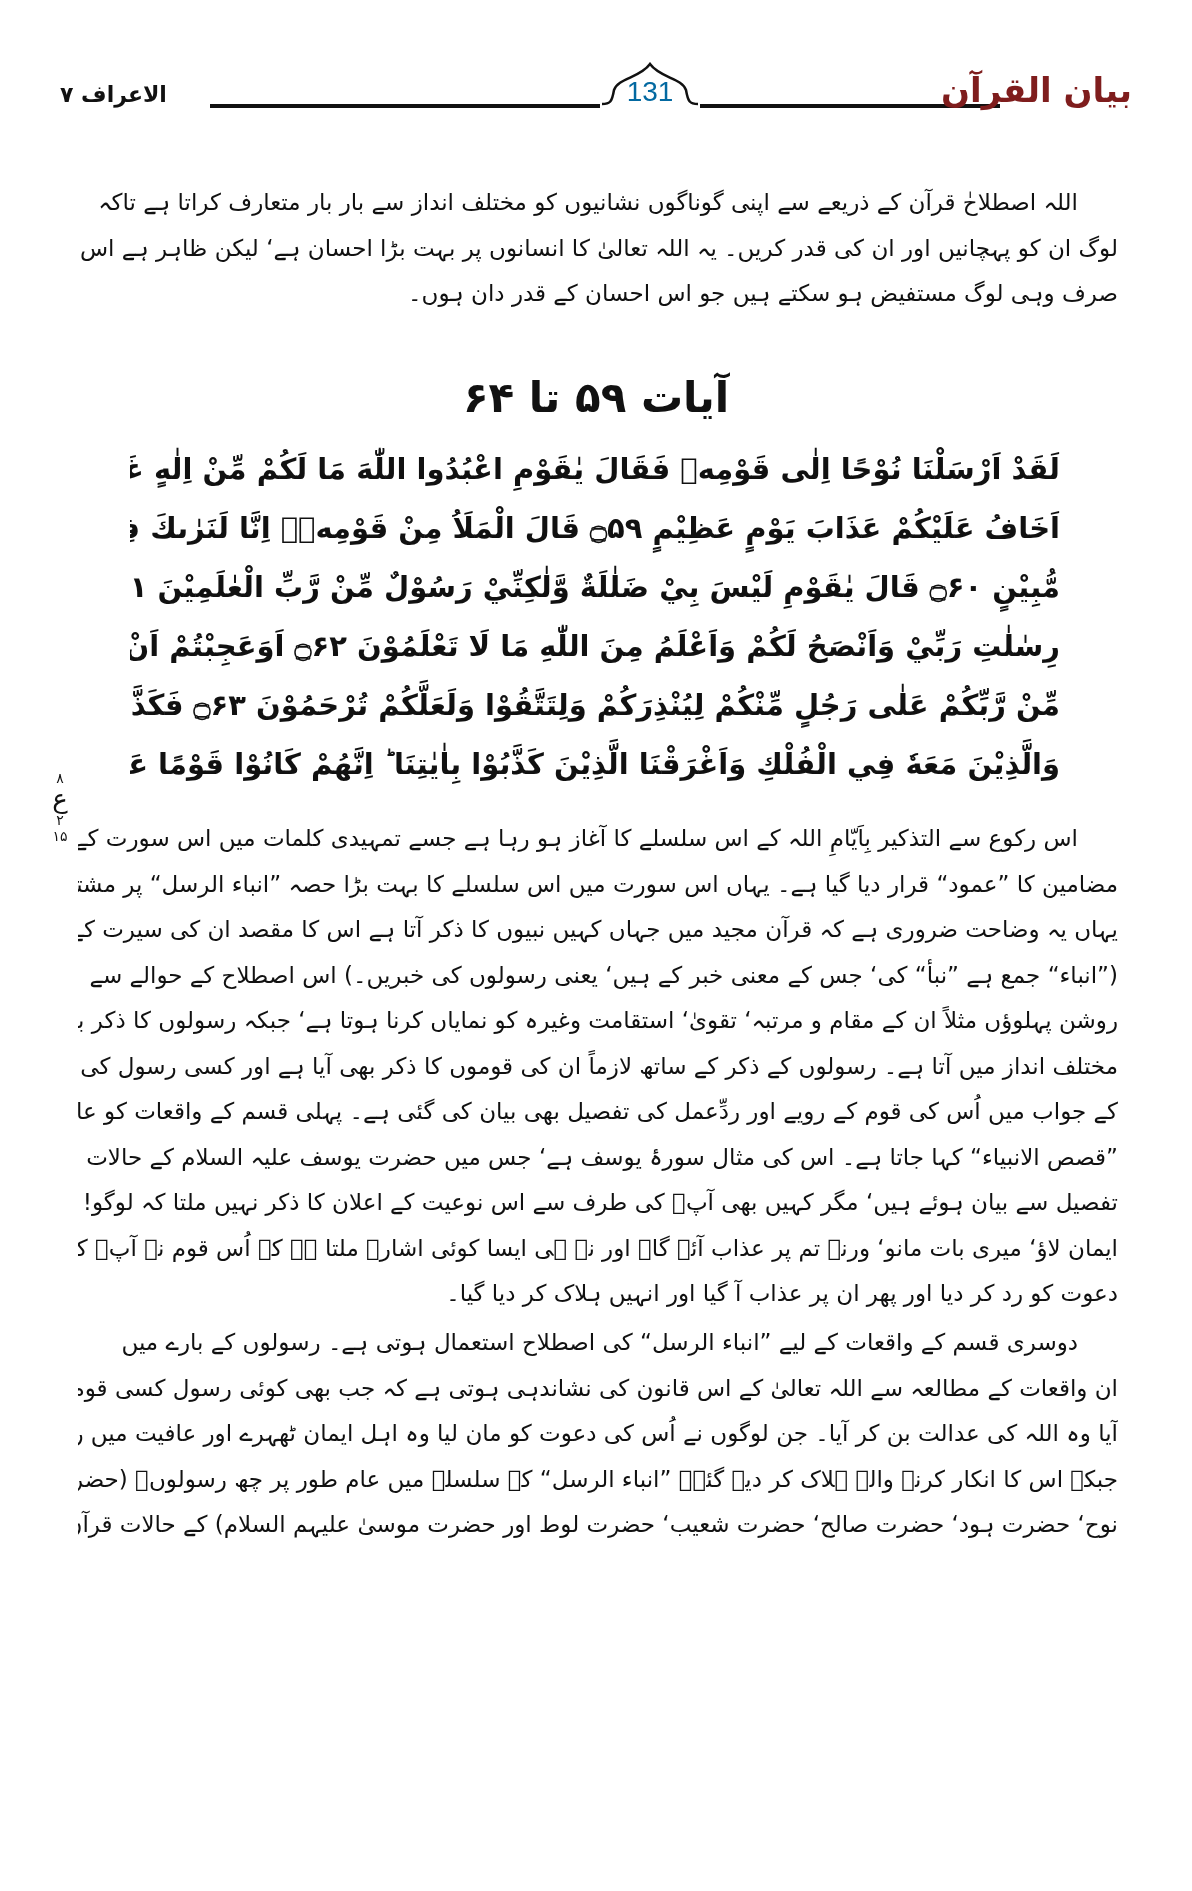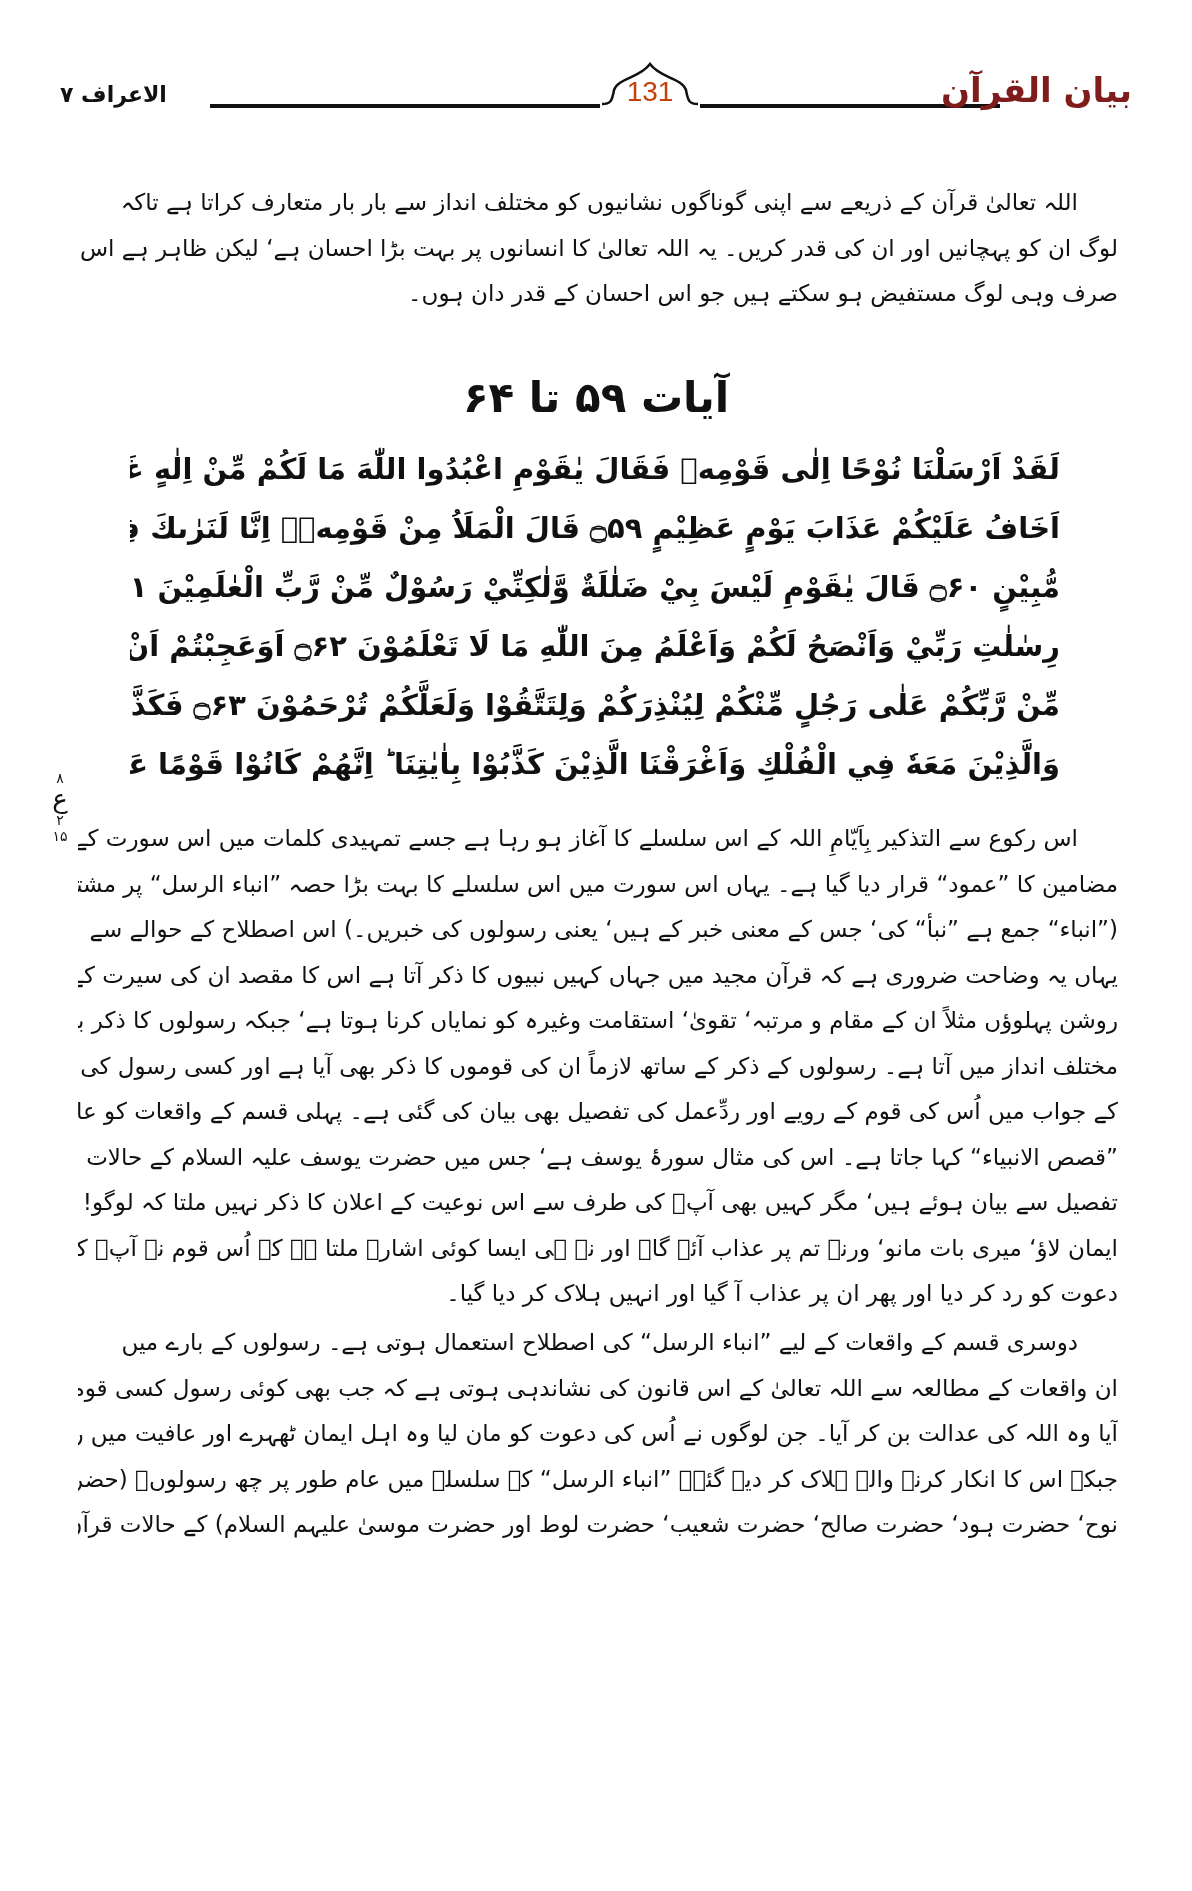--- a/index.html
+++ b/index.html
@@ -25,21 +25,21 @@
     position: absolute; left: 0; top: 14px;
     font-family: "DejaVu Sans", sans-serif; font-weight: bold; font-size: 22px;
     direction: rtl; color: #111;
   }
   .page-badge {
     position: absolute; left: 540px; top: -6px; width: 100px; height: 46px;
   }
   .page-badge svg { position: absolute; left: 0; top: 0; }
   .page-number {
     position: absolute; left: 0; top: 14px; width: 100px; text-align: center;
-    font-family: "Liberation Sans", sans-serif; font-size: 28px; color: #c2410c;
+    font-family: "Liberation Sans", sans-serif; font-size: 28px; color: #0369a1;
   }
 
   
   .para {
     position: absolute; left: 78px; width: 1040px;
     direction: rtl; text-align: justify; text-align-last: right;
     font-family: "DejaVu Sans", sans-serif; font-size: 23px; line-height: 45.5px;
     color: #111;
   }
   .para .line { display: block; white-space: nowrap; overflow: hidden; height: 45.5px; }
@@ -79,21 +79,21 @@
         <path d="M2 42 C 10 42, 12 40, 14 28 C 18 16, 40 16, 50 2 C 60 16, 82 16, 86 28 C 88 40, 90 42, 98 42" fill="none" stroke="#111" stroke-width="2.5"></path>
       </svg>
       <div class="page-number">131</div>
     </div>
     <div class="hdr-rule right"></div>
     <span class="book-title">بیان القرآن</span>
   </div>
 
 
   <div class="para" style="top:180px;">
-    <span class="line indent">اللہ تعالیٰ قرآن کے ذریعے سے اپنی گوناگوں نشانیوں کو مختلف انداز سے بار بار متعارف کراتا ہے تاکہ</span>
+    <span class="line indent">اللہ اصطلاحٰ قرآن کے ذریعے سے اپنی گوناگوں نشانیوں کو مختلف انداز سے بار بار متعارف کراتا ہے تاکہ</span>
     <span class="line">لوگ ان کو پہچانیں اور ان کی قدر کریں۔ یہ اللہ تعالیٰ کا انسانوں پر بہت بڑا احسان ہے‘ لیکن ظاہر ہے اس سے</span>
     <span class="line">صرف وہی لوگ مستفیض ہو سکتے ہیں جو اس احسان کے قدر دان ہوں۔</span>
   </div>
 
   <div class="ayat-heading">آیات ۵۹ تا ۶۴</div>
 
   <div class="quran">
     <span class="line">لَقَدْ اَرْسَلْنَا نُوْحًا اِلٰى قَوْمِهٖ فَقَالَ يٰقَوْمِ اعْبُدُوا اللّٰهَ مَا لَكُمْ مِّنْ اِلٰهٍ غَيْرُهٗ ؕ اِنِّيْۤ</span>
     <span class="line">اَخَافُ عَلَيْكُمْ عَذَابَ يَوْمٍ عَظِيْمٍ ۝۵۹ قَالَ الْمَلَاُ مِنْ قَوْمِهٖۤ اِنَّا لَنَرٰىكَ فِيْ ضَلٰلٍ</span>
     <span class="line">مُّبِيْنٍ ۝۶۰ قَالَ يٰقَوْمِ لَيْسَ بِيْ ضَلٰلَةٌ وَّلٰكِنِّيْ رَسُوْلٌ مِّنْ رَّبِّ الْعٰلَمِيْنَ ۝۶۱ اُبَلِّغُكُمْ</span>
@@ -105,22 +105,22 @@
   <div class="ruku-marker">
     <span>۸</span>
     <span class="big">ع</span>
     <span>۲</span><br>
     <span>۱۵</span>
   </div>
 
   <div class="para" style="top:816px;">
     <span class="line indent">اس رکوع سے التذکیر بِاَیّامِ اللہ کے اس سلسلے کا آغاز ہو رہا ہے جسے تمہیدی کلمات میں اس سورت کے</span>
     <span class="line">مضامین کا ”عمود“ قرار دیا گیا ہے۔ یہاں اس سورت میں اس سلسلے کا بہت بڑا حصہ ”انباء الرسل“ پر مشتمل ہے۔</span>
+    <span class="line">یہاں یہ وضاحت ضروری ہے کہ قرآن مجید میں جہاں کہیں نبیوں کا ذکر آتا ہے اس کا مقصد ان کی سیرت کے</span>
     <span class="line">(”انباء“ جمع ہے ”نبأ“ کی‘ جس کے معنی خبر کے ہیں‘ یعنی رسولوں کی خبریں۔) اس اصطلاح کے حوالے سے</span>
-    <span class="line">یہاں یہ وضاحت ضروری ہے کہ قرآن مجید میں جہاں کہیں نبیوں کا ذکر آتا ہے اس کا مقصد ان کی سیرت کے</span>
     <span class="line">روشن پہلوؤں مثلاً ان کے مقام و مرتبہ‘ تقویٰ‘ استقامت وغیرہ کو نمایاں کرنا ہوتا ہے‘ جبکہ رسولوں کا ذکر بالکل</span>
     <span class="line">مختلف انداز میں آتا ہے۔ رسولوں کے ذکر کے ساتھ لازماً ان کی قوموں کا ذکر بھی آیا ہے اور کسی رسول کی دعوت</span>
     <span class="line">کے جواب میں اُس کی قوم کے رویے اور ردِّعمل کی تفصیل بھی بیان کی گئی ہے۔ پہلی قسم کے واقعات کو عام طور پر</span>
     <span class="line">”قصص الانبیاء“ کہا جاتا ہے۔ اس کی مثال سورۂ یوسف ہے‘ جس میں حضرت یوسف علیہ السلام کے حالات بہت</span>
     <span class="line">تفصیل سے بیان ہوئے ہیں‘ مگر کہیں بھی آپؑ کی طرف سے اس نوعیت کے اعلان کا ذکر نہیں ملتا کہ لوگو! مجھ پر</span>
     <span class="line">ایمان لاؤ‘ میری بات مانو‘ ورنہ تم پر عذاب آئے گا۔ اور نہ ہی ایسا کوئی اشارہ ملتا ہے کہ اُس قوم نے آپؑ کی</span>
     <span class="line">دعوت کو رد کر دیا اور پھر ان پر عذاب آ گیا اور انہیں ہلاک کر دیا گیا۔</span>
   </div>
 
   <div class="para" style="top:1320px;">

